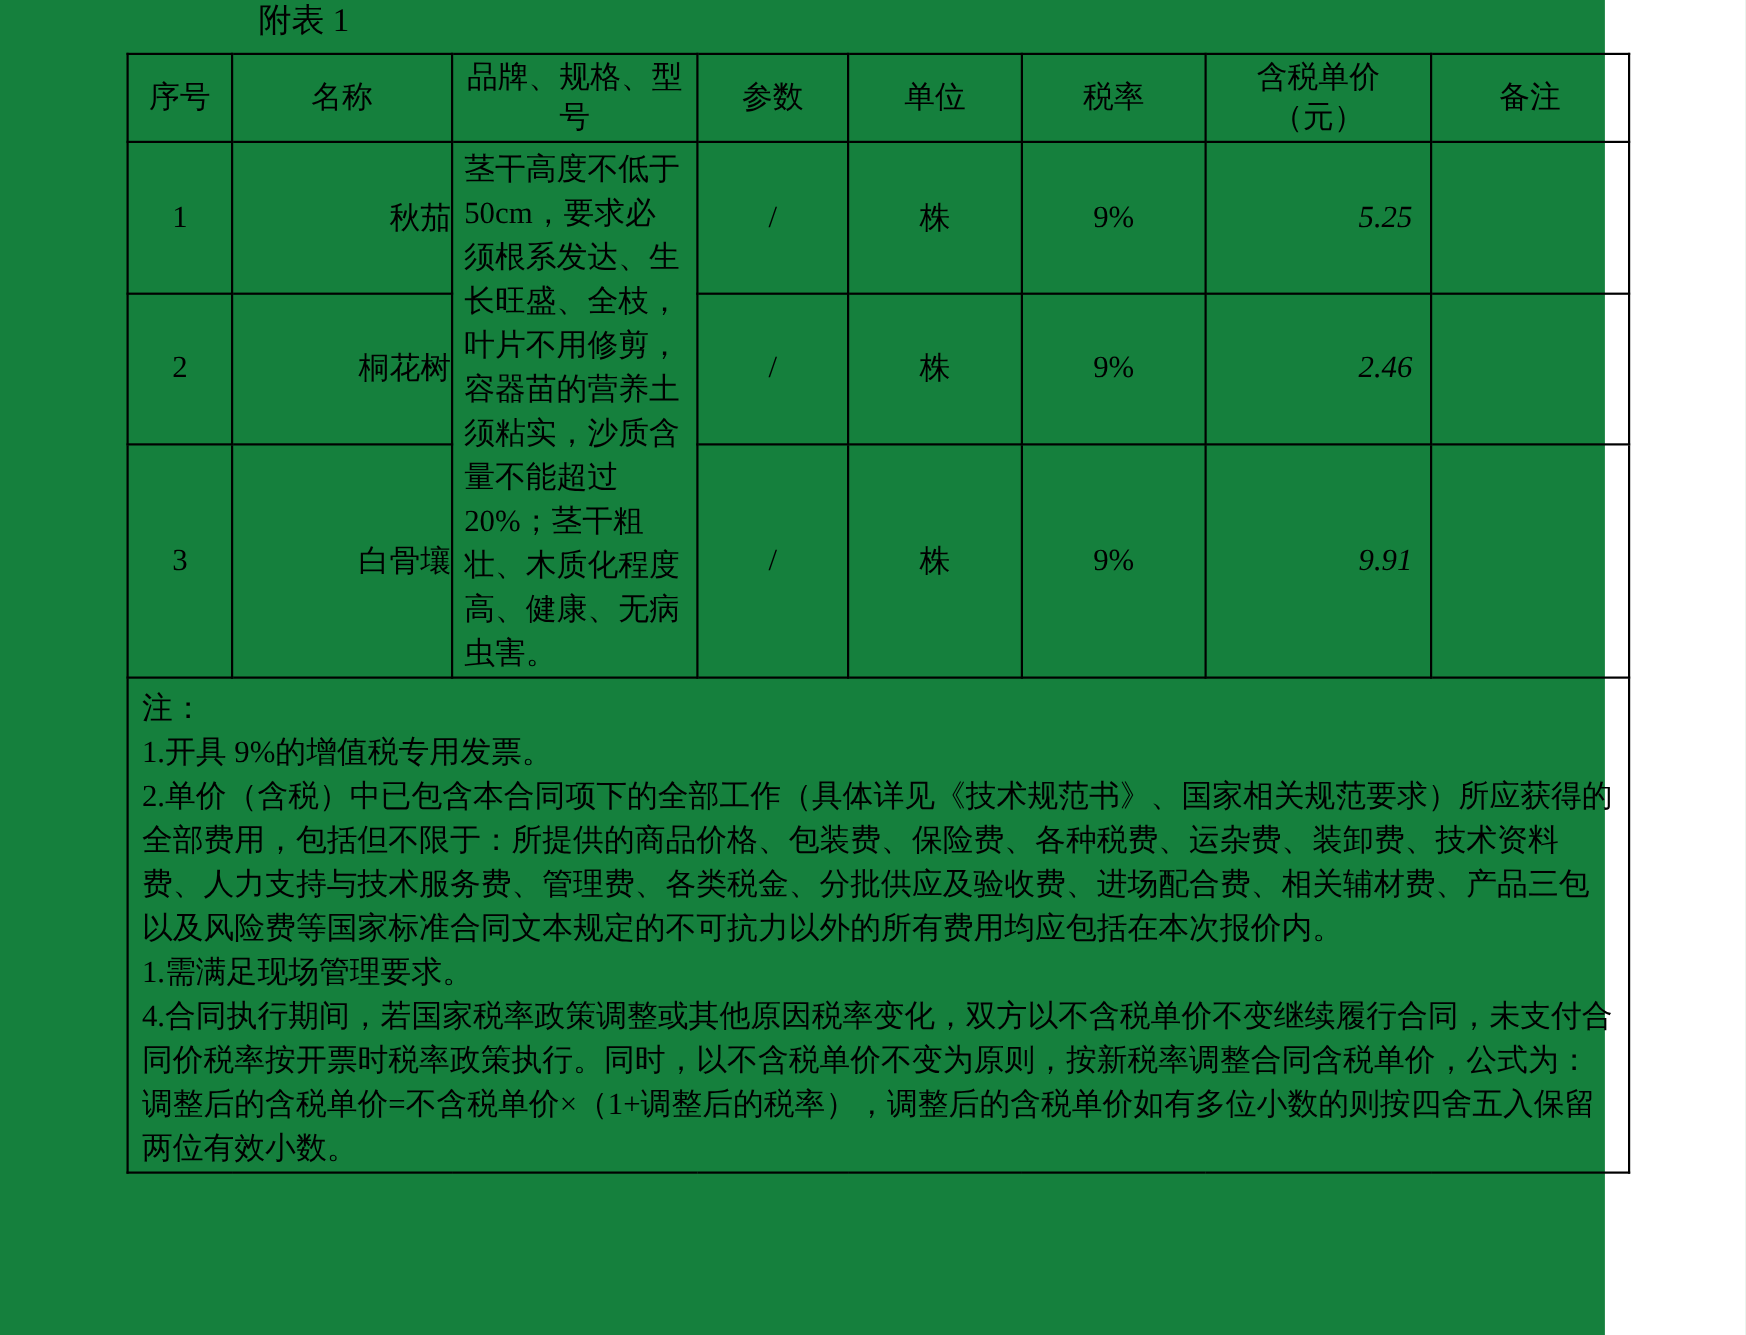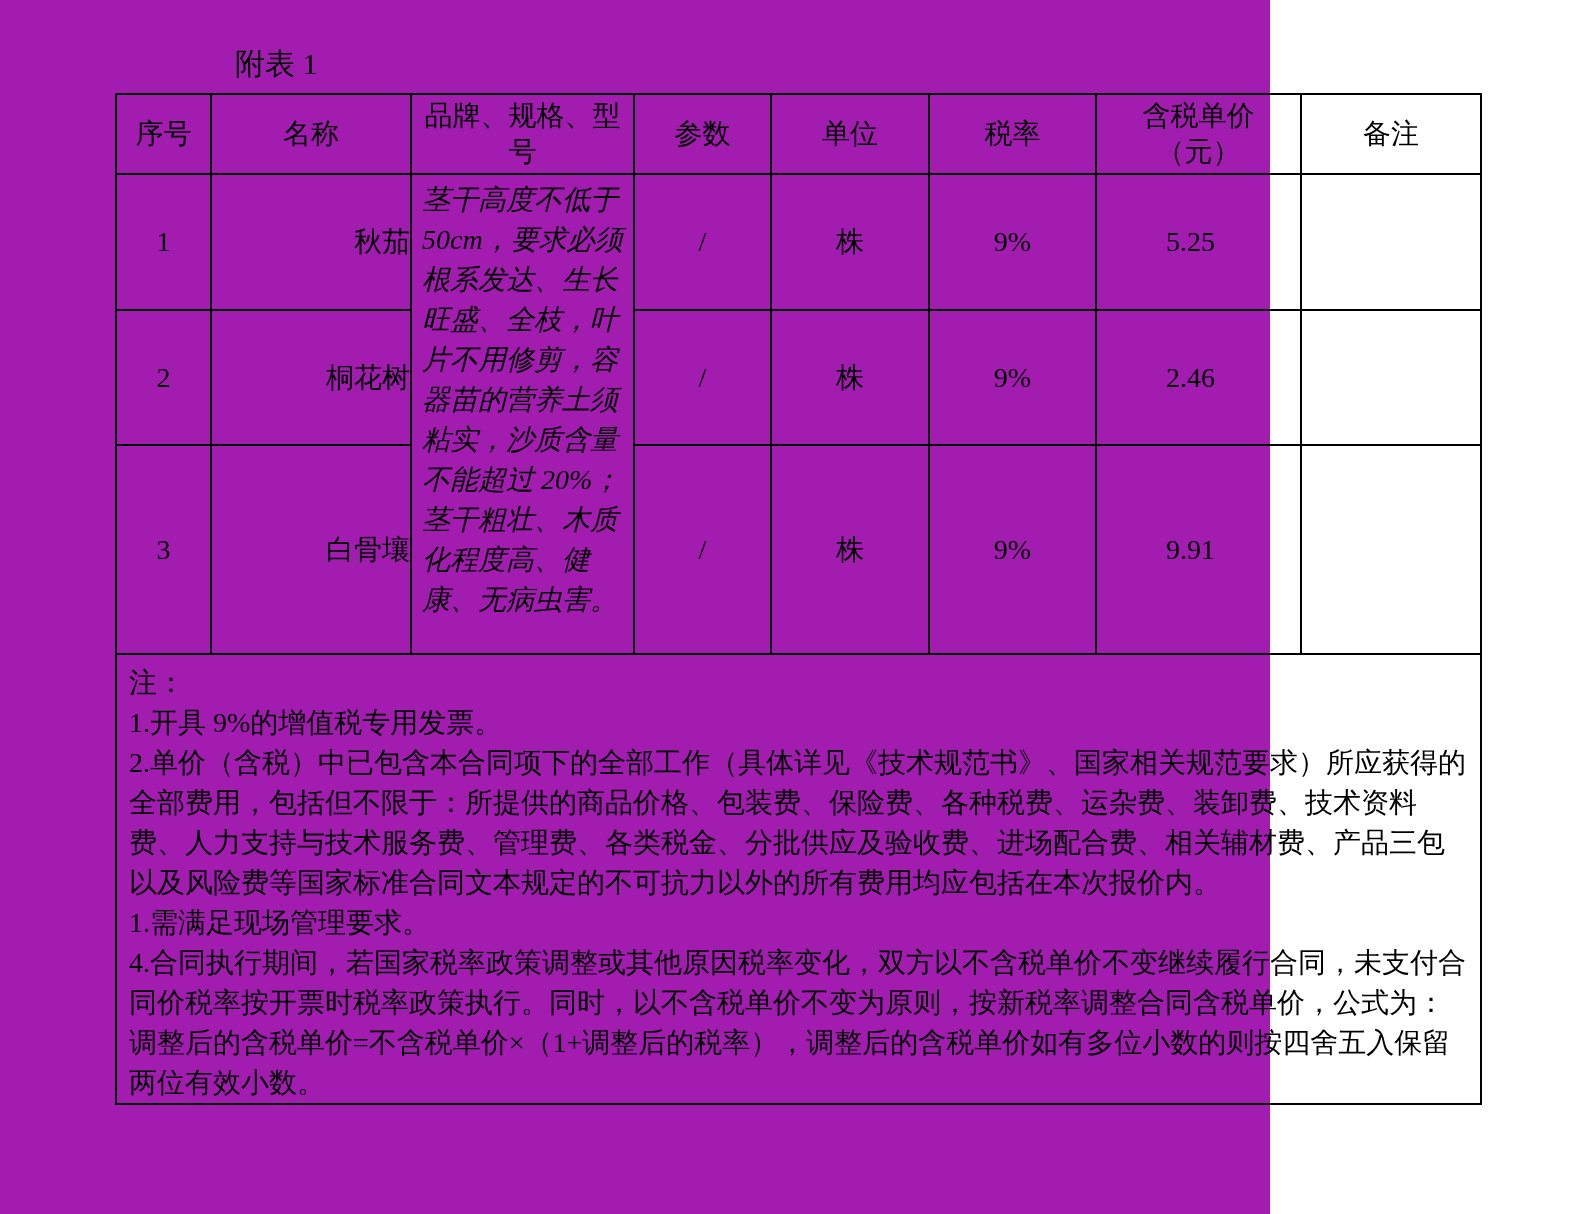--- a/index.html
+++ b/index.html
@@ -5,24 +5,23 @@
   * { margin: 0; padding: 0; box-sizing: border-box; }
   html, body {
     width: 1587px;
     height: 1214px;
     background: #ffffff;
     color: #000000;
     font-family: "Liberation Serif", "DejaVu Serif", serif;
     overflow: hidden;
   }
   .page {
-    width: 1270px;
+    width: 1459px;
     height: 1214px;
-    background: #a21caf;
-    padding-top: 45px;
+    background: #15803d;
   }
   .annex-label {
     margin-left: 235px;
     font-size: 30px;
     line-height: 38px;
   }
   .doc-title {
     margin-top: 12px;
     text-align: center;
     font-size: 38px;
@@ -61,26 +60,26 @@
   td.cell-name {
     text-align: right;
     vertical-align: middle;
     padding-left: 14px;
   }
   td.cell-spec {
     text-align: left;
     vertical-align: top;
     padding: 5px 10px 0 10px;
     line-height: 40px;
-    font-style: italic;
   }
   td.cell-price {
-    text-align: center;
+    text-align: right;
     vertical-align: middle;
     padding-right: 16px;
+    font-style: italic;
   }
   td.cell-remark { vertical-align: middle; }
   td.cell-notes {
     text-align: left;
     vertical-align: top;
     padding: 8px 12px 0 12px;
     line-height: 40px;
   }
   .note-line { line-height: 40px; }
 </style>

